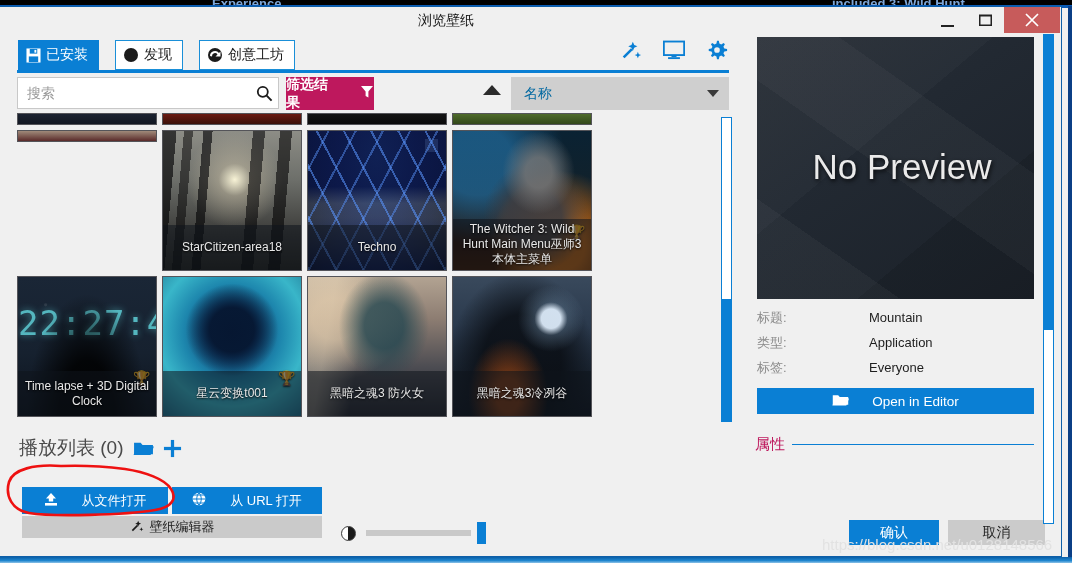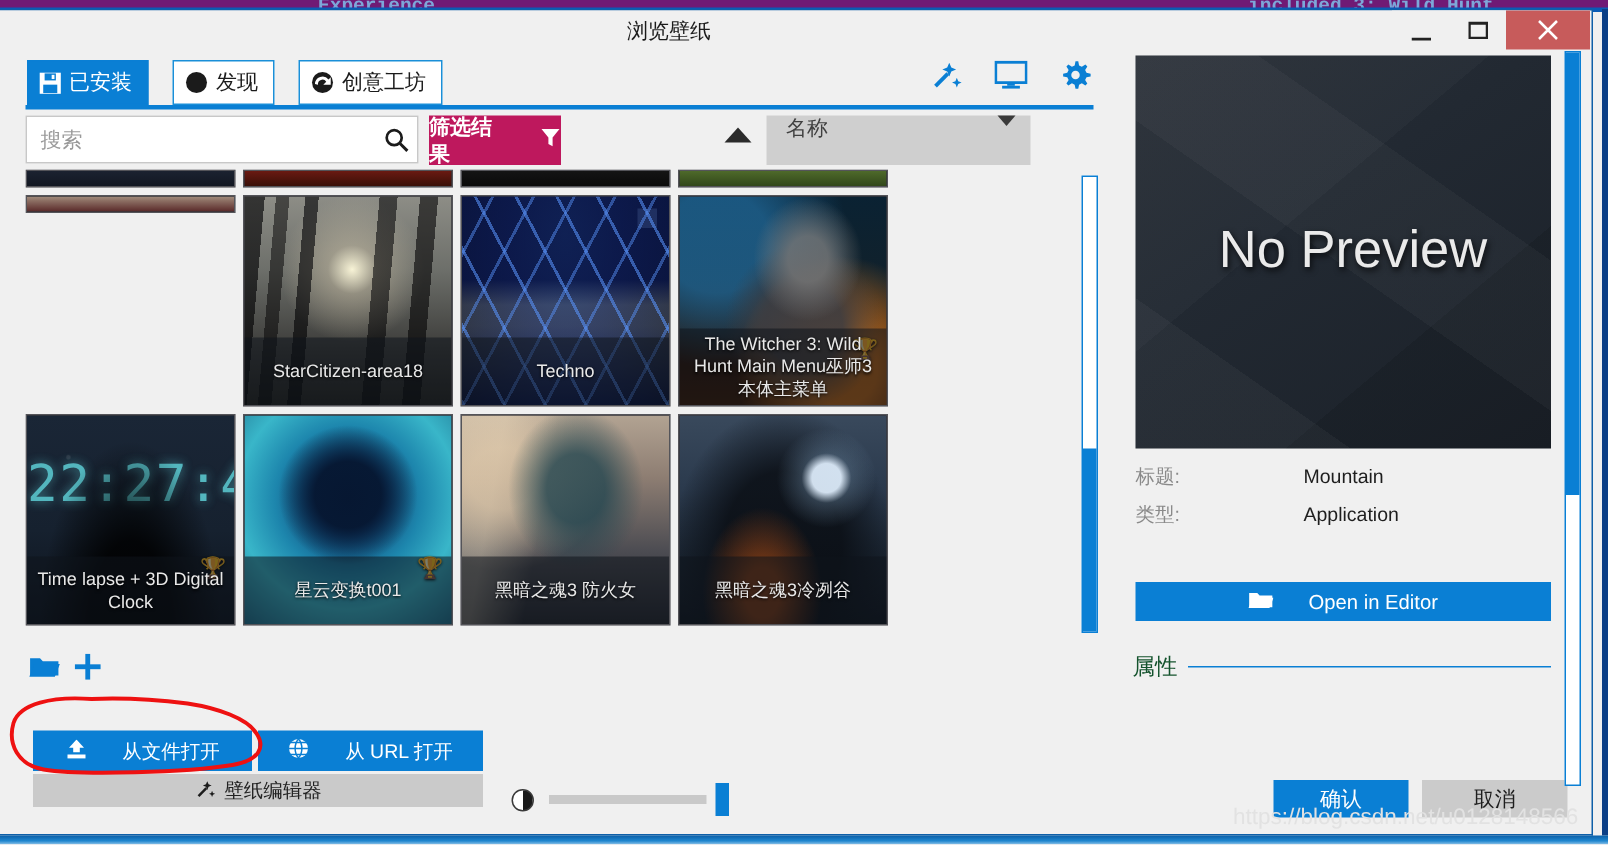--- a/index.html
+++ b/index.html
@@ -12,23 +12,22 @@
   #root {
     position: relative;
     width: 1072px; height: 563px;
     background: #f0f0f0;
     overflow: hidden;
   }
 
   
   .bg-strip {
     position: absolute; left: 0; top: 0; width: 1072px; height: 8px;
-    background: #701a75;
+    background: #000000;
     overflow: hidden;
-    font-family: Liberation Mono, monospace;
   }
   .bg-strip .bgtxt {
     position: absolute;
     color: #7da7d9;
     font-size: 13px;
     font-weight: bold;
     white-space: nowrap;
     top: -4px;
   }
   .bg-strip .bgtxt.a { left: 212px; }
@@ -135,25 +134,25 @@
   }
   .sort-arrow {
     position: absolute; left: 483px; top: 78px;
     width: 0; height: 0;
     border-left: 9px solid transparent;
     border-right: 9px solid transparent;
     border-bottom: 10px solid #2b2b2b;
   }
   .sort-select {
     position: absolute; left: 511px; top: 70px;
-    width: 176px; height: 33px;
+    width: 218px; height: 33px;
     background: #cfcfcf;
-    display: flex; align-items: flex-start;
+    display: flex; align-items: center;
     padding: 0 10px 0 13px;
-    font-size: 14px; color: #404040;
+    font-size: 14px; color: #0369a1;
   }
   .sort-select .caret {
     margin-left: auto;
     width: 0; height: 0;
     border-left: 6px solid transparent;
     border-right: 6px solid transparent;
     border-top: 7px solid #3a3a3a;
   }
 
   
@@ -343,21 +342,21 @@
     background: #0a7fd4; color: #fff;
     display: flex; align-items: center; justify-content: center; gap: 23px;
     font-size: 13.5px;
   }
 
   .props-head {
     position: absolute; left: 755px; top: 428px;
     width: 279px;
     display: flex; align-items: center; gap: 7px;
   }
-  .props-head .lbl { font-size: 15px; color: #14532d; }
+  .props-head .lbl { font-size: 15px; color: #be185d; }
   .props-head .line { flex: 1; height: 1px; background: #0a7fd4; }
 
   .confirm-row {
     position: absolute; left: 849px; top: 513px;
     display: flex; gap: 9px;
   }
   .btn-confirm {
     width: 90px; height: 25px; background: #0a7fd4; color: #fff;
     display:flex; align-items:center; justify-content:center; font-size: 14px;
   }
@@ -570,20 +569,21 @@
         </div>
 
       </div>
     </div>
 
     <div class="grid-scroll">
       <div class="thumbbar"></div>
     </div>
 
     <div class="playlist-head">
+      <span class="playlist-title">播放列表 (0)</span>
       <span class="pl-ico">
         <svg width="21" height="17" viewBox="0 0 22 18">
             <path d="M1 3 h7 l2 2.2 h11 v10 h-20z" fill="#0a7fd4"></path>
             <path d="M0.5 16 L4 7 H22 L18.5 16 Z" fill="#0a7fd4"></path>
           </svg>
       </span>
       <span class="pl-ico">
         <svg width="19" height="19" viewBox="0 0 20 20">
             <rect x="8.3" y="1" width="3.4" height="18" fill="#0a7fd4"></rect>
             <rect x="1" y="8.3" width="18" height="3.4" fill="#0a7fd4"></rect>
@@ -635,20 +635,24 @@
 
     <div class="meta">
       <div class="meta-row">
         <span class="meta-key">标题:</span>
         <span class="meta-val">Mountain</span>
       </div>
       <div class="meta-row">
         <span class="meta-key">类型:</span>
         <span class="meta-val">Application</span>
       </div>
+      <div class="meta-row">
+        <span class="meta-key">标签:</span>
+        <span class="meta-val">Everyone</span>
+      </div>
     </div>
 
     <div class="open-editor">
       <span>
         <svg width="17" height="14" viewBox="0 0 22 18">
             <path d="M1 3 h7 l2 2.2 h11 v10 h-20z" fill="#fff"></path>
             <path d="M0.5 16 L4 7 H22 L18.5 16 Z" fill="#fff"></path>
           </svg>
       </span>
       <span>Open in Editor</span>

